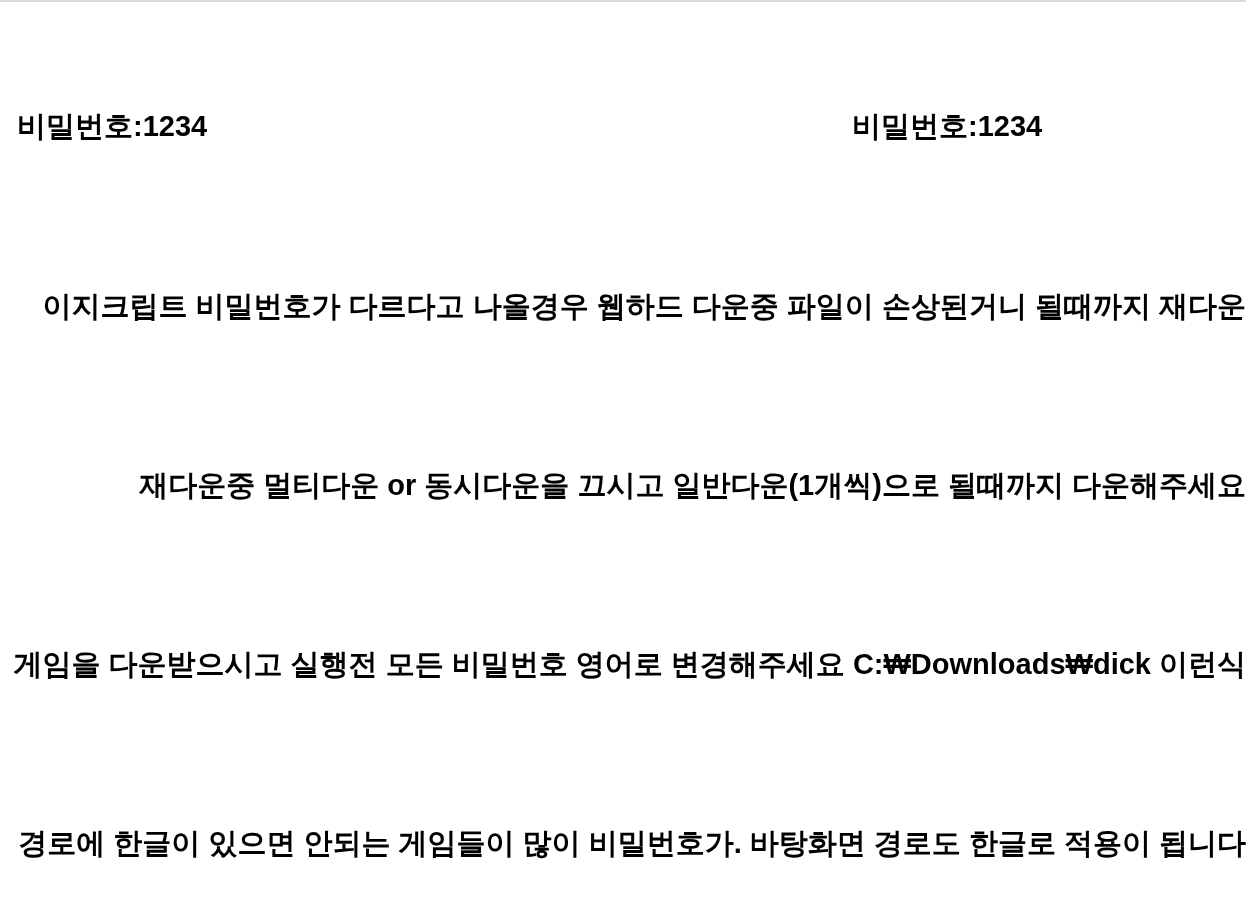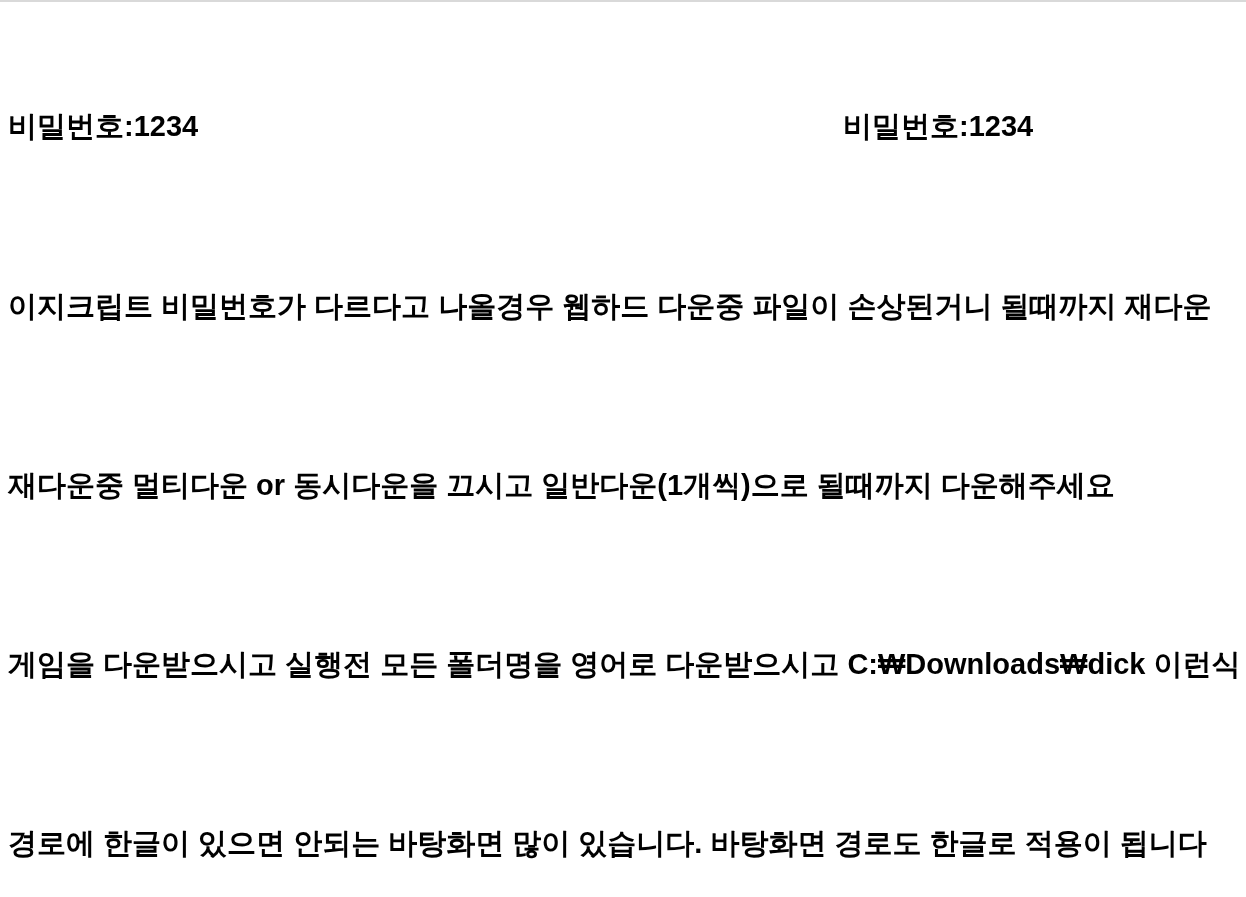--- a/index.html
+++ b/index.html
@@ -20,49 +20,51 @@
     font-weight: 700;
     font-size: 29px;
     color: #000000;
     padding: 6px 0 0 8px;
     white-space: pre;
   }
   .header-row {
     position: relative;
     height: 40px;
     margin-bottom: 40px;
+    margin-left: 9px;
   }
   .header-row .pw-left   { position: absolute; left: 0;    top: 0; }
   .header-row .title-mid { position: absolute; left: 424px; top: 0; }
   .header-row .pw-right  { position: absolute; left: 835px; top: 0; }
   .line {
     height: 40px;
     line-height: 40px;
     margin-bottom: 40px;
+    text-align: right;
   }
 </style>
 </head>
 <body>
 
 <div class="top-edge"></div>
 
 <div class="notice">
 
   <div class="header-row">
     <span class="pw-left">비밀번호:1234</span>
     <span class="pw-right">비밀번호:1234</span>
   </div>
 
   <div class="line">이지크립트 비밀번호가 다르다고 나올경우 웹하드 다운중 파일이 손상된거니 될때까지 재다운</div>
 
   <div class="line">재다운중 멀티다운 or 동시다운을 끄시고 일반다운(1개씩)으로 될때까지 다운해주세요</div>
 
-  <div class="line">게임을 다운받으시고 실행전 모든 폴더명을 영어로 다운받으시고 C:₩Downloads₩dick 이런식</div>
+  <div class="line">게임을 다운받으시고 실행전 모든 비밀번호 영어로 변경해주세요 C:₩Downloads₩dick 이런식</div>
 
-  <div class="line">경로에 한글이 있으면 안되는 바탕화면 많이 있습니다. 바탕화면 경로도 한글로 적용이 됩니다</div>
+  <div class="line">경로에 한글이 있으면 안되는 게임들이 많이 비밀번호가. 바탕화면 경로도 한글로 적용이 됩니다</div>
 
   
 
   
 
   
 
   
 
   

